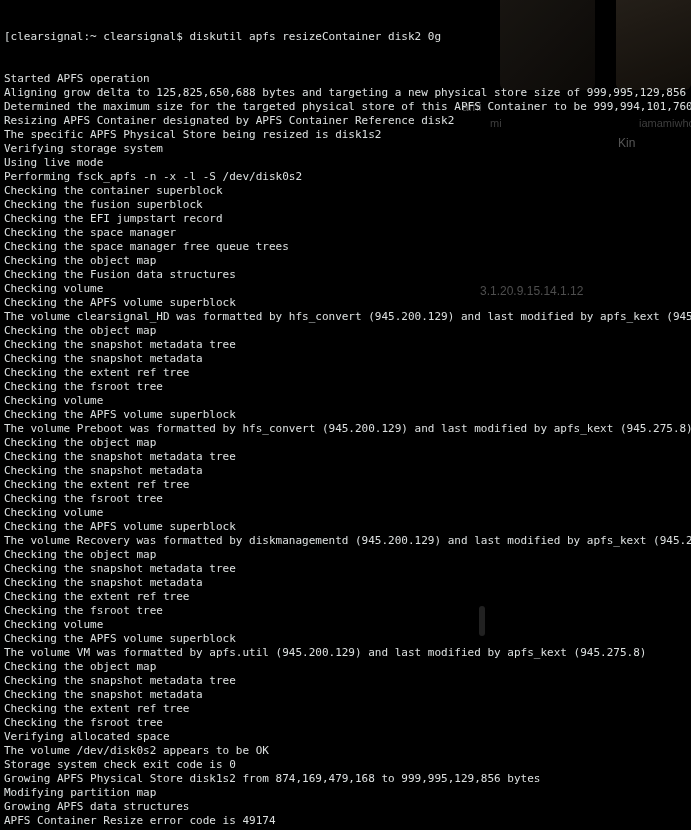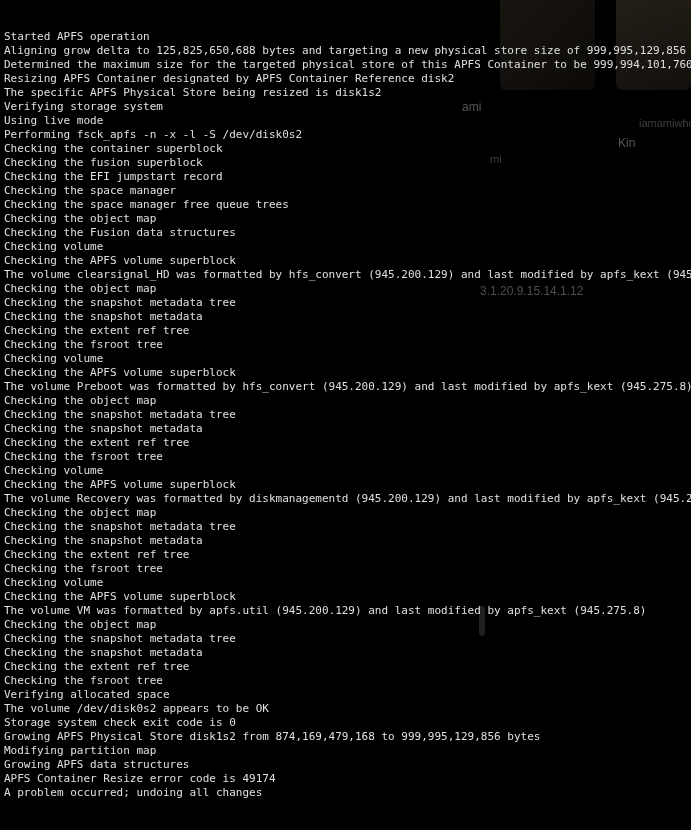--- a/index.html
+++ b/index.html
@@ -33,21 +33,21 @@
     }
     .thumb1 { left: 500px; top: -30px; width: 95px; height: 120px; background: linear-gradient(135deg,#3a332a,#1c1712); }
     .thumb2 { left: 616px; top: -30px; width: 75px; height: 120px; background: linear-gradient(160deg,#5a4d3e,#2a2218); }
     .label {
       position: absolute;
       font-family: -apple-system, sans-serif;
       font-size: 12px;
       color: #bbb;
     }
     .lbl-ami { left: 462px; top: 100px; font-weight: 400; }
-    .lbl-mi { left: 490px; top: 116px; color: #888; font-size: 11px; margin-top: 36px; }
+    .lbl-mi { left: 490px; top: 116px; color: #888; font-size: 11px; }
     .lbl-kin { left: 618px; top: 100px; font-weight: 400; margin-top: 36px; }
     .lbl-iama { left: 618px; top: 116px; color: #888; font-size: 11px; padding-left: 21px; }
     .lbl-nums { left: 480px; top: 284px; color: #aaa; font-size: 12px; }
     .scrollbar {
       position: absolute;
       right: 206px;
       top: 606px;
       width: 6px;
       height: 30px;
       background: rgba(150,150,150,0.22);
@@ -65,15 +65,16 @@
   <div class="label lbl-ami">ami</div>
   <div class="label lbl-mi">mi</div>
   <div class="label lbl-kin">Kin</div>
   <div class="label lbl-iama">iamamiwhoa</div>
   <div class="label lbl-nums">3.1.20.9.15.14.1.12</div>
 </div>
 
 <div class="scrollbar"></div>
 
 <div class="terminal">
+  <span class="line"><span class="prompt-user">[clearsignal:~ clearsignal$ </span><span>diskutil apfs resizeContainer disk2 0g</span></span>
   <div id="output"><span class="line">Started APFS operation</span><span class="line">Aligning grow delta to 125,825,650,688 bytes and targeting a new physical store size of 999,995,129,856 bytes</span><span class="line">Determined the maximum size for the targeted physical store of this APFS Container to be 999,994,101,760 bytes</span><span class="line">Resizing APFS Container designated by APFS Container Reference disk2</span><span class="line">The specific APFS Physical Store being resized is disk1s2</span><span class="line">Verifying storage system</span><span class="line">Using live mode</span><span class="line">Performing fsck_apfs -n -x -l -S /dev/disk0s2</span><span class="line">Checking the container superblock</span><span class="line">Checking the fusion superblock</span><span class="line">Checking the EFI jumpstart record</span><span class="line">Checking the space manager</span><span class="line">Checking the space manager free queue trees</span><span class="line">Checking the object map</span><span class="line">Checking the Fusion data structures</span><span class="line">Checking volume</span><span class="line">Checking the APFS volume superblock</span><span class="line">The volume clearsignal_HD was formatted by hfs_convert (945.200.129) and last modified by apfs_kext (945.275.8)</span><span class="line">Checking the object map</span><span class="line">Checking the snapshot metadata tree</span><span class="line">Checking the snapshot metadata</span><span class="line">Checking the extent ref tree</span><span class="line">Checking the fsroot tree</span><span class="line">Checking volume</span><span class="line">Checking the APFS volume superblock</span><span class="line">The volume Preboot was formatted by hfs_convert (945.200.129) and last modified by apfs_kext (945.275.8)</span><span class="line">Checking the object map</span><span class="line">Checking the snapshot metadata tree</span><span class="line">Checking the snapshot metadata</span><span class="line">Checking the extent ref tree</span><span class="line">Checking the fsroot tree</span><span class="line">Checking volume</span><span class="line">Checking the APFS volume superblock</span><span class="line">The volume Recovery was formatted by diskmanagementd (945.200.129) and last modified by apfs_kext (945.275.8)</span><span class="line">Checking the object map</span><span class="line">Checking the snapshot metadata tree</span><span class="line">Checking the snapshot metadata</span><span class="line">Checking the extent ref tree</span><span class="line">Checking the fsroot tree</span><span class="line">Checking volume</span><span class="line">Checking the APFS volume superblock</span><span class="line">The volume VM was formatted by apfs.util (945.200.129) and last modified by apfs_kext (945.275.8)</span><span class="line">Checking the object map</span><span class="line">Checking the snapshot metadata tree</span><span class="line">Checking the snapshot metadata</span><span class="line">Checking the extent ref tree</span><span class="line">Checking the fsroot tree</span><span class="line">Verifying allocated space</span><span class="line">The volume /dev/disk0s2 appears to be OK</span><span class="line">Storage system check exit code is 0</span><span class="line">Growing APFS Physical Store disk1s2 from 874,169,479,168 to 999,995,129,856 bytes</span><span class="line">Modifying partition map</span><span class="line">Growing APFS data structures</span><span class="line">APFS Container Resize error code is 49174</span><span class="line">A problem occurred; undoing all changes</span></div>
   
 </div>
 
 </body></html>

